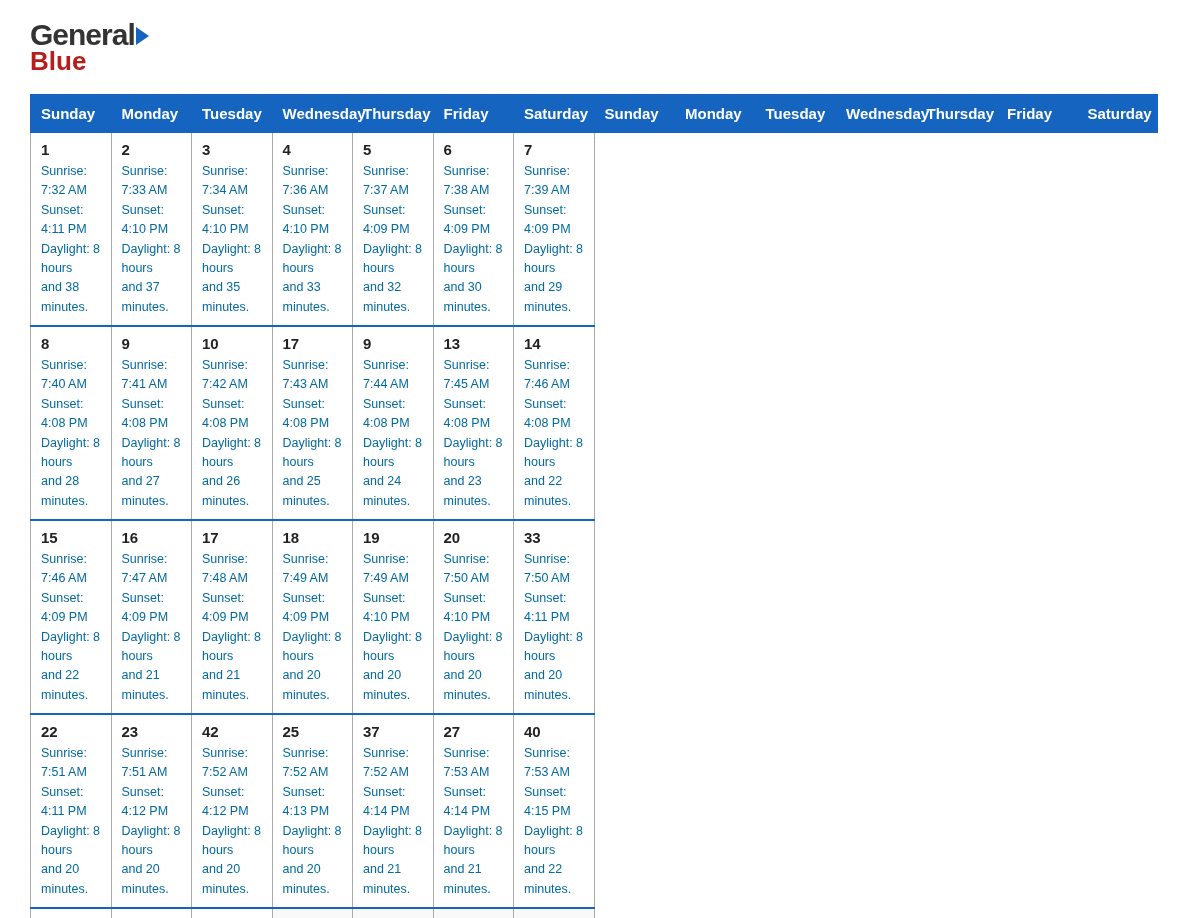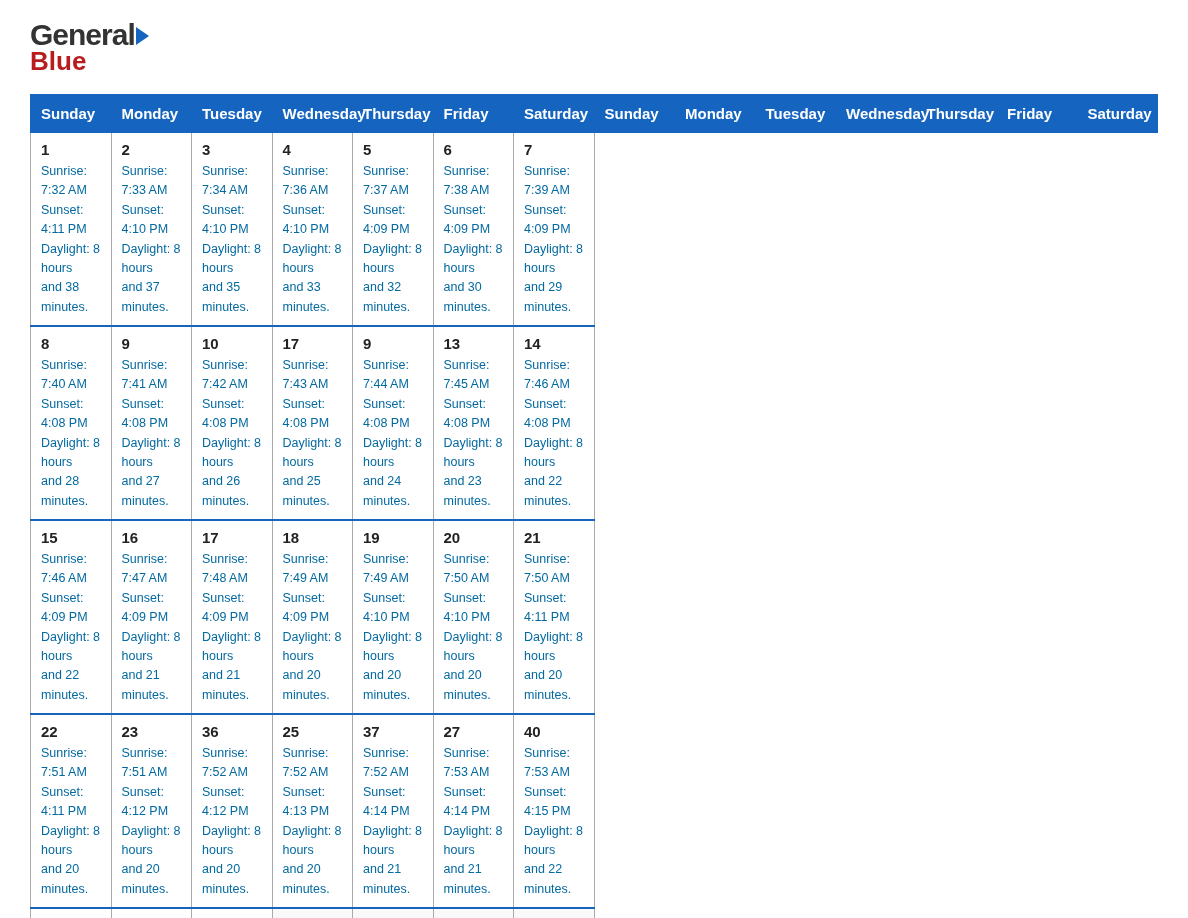--- a/index.html
+++ b/index.html
@@ -323,21 +323,21 @@
         <td>
           <div class="day-number">20</div>
           <div class="day-info">
             Sunrise: 7:50 AM<br>
             Sunset: 4:10 PM<br>
             Daylight: 8 hours<br>
             and 20 minutes.
           </div>
         </td>
         <td>
-          <div class="day-number">21</div>
+          <div class="day-number">33</div>
           <div class="day-info">
             Sunrise: 7:50 AM<br>
             Sunset: 4:11 PM<br>
             Daylight: 8 hours<br>
             and 20 minutes.
           </div>
         </td>
       </tr>
       <tr>
         <td>
@@ -352,21 +352,21 @@
         <td>
           <div class="day-number">23</div>
           <div class="day-info">
             Sunrise: 7:51 AM<br>
             Sunset: 4:12 PM<br>
             Daylight: 8 hours<br>
             and 20 minutes.
           </div>
         </td>
         <td>
-          <div class="day-number">36</div>
+          <div class="day-number">42</div>
           <div class="day-info">
             Sunrise: 7:52 AM<br>
             Sunset: 4:12 PM<br>
             Daylight: 8 hours<br>
             and 20 minutes.
           </div>
         </td>
         <td>
           <div class="day-number">25</div>
           <div class="day-info">

